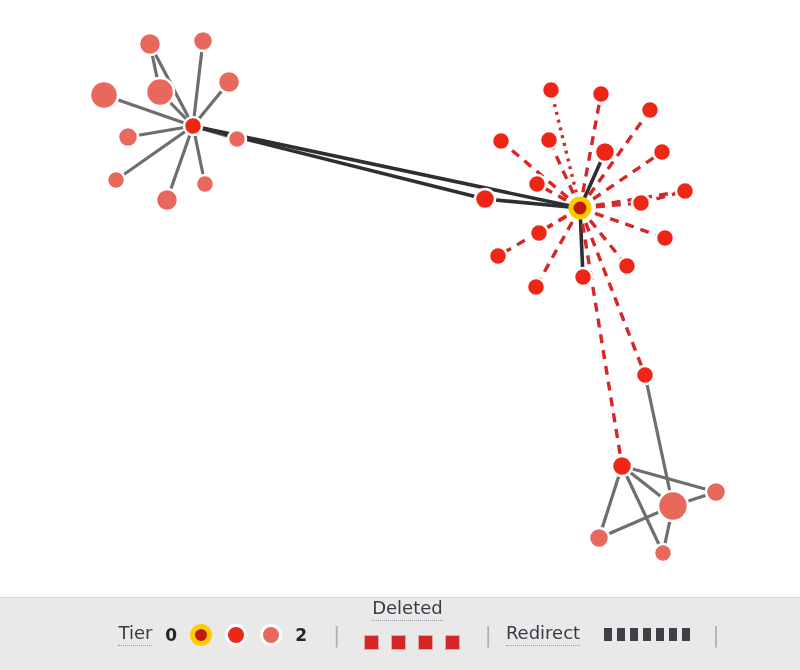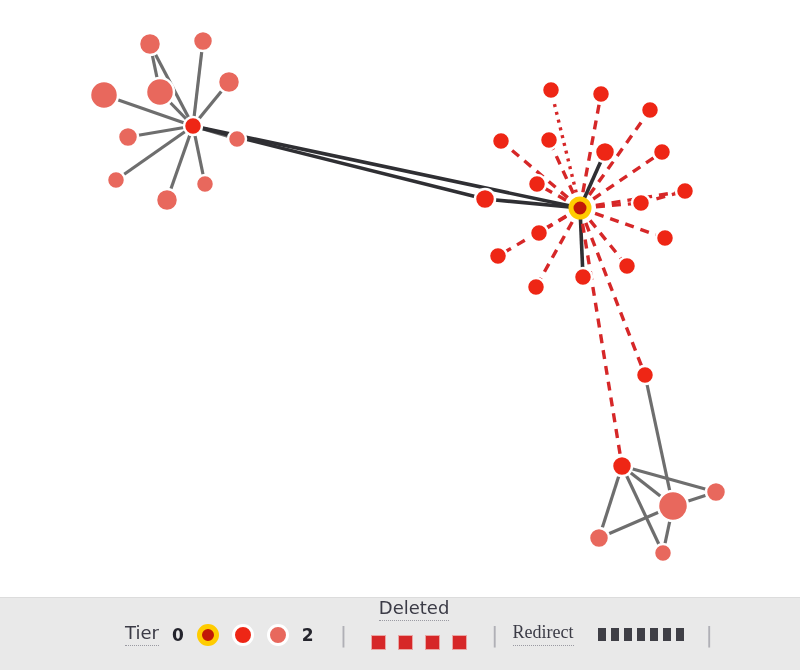--- a/index.html
+++ b/index.html
@@ -163,21 +163,21 @@
     <span id="deleted-dashes" style="display:flex;gap:12px;margin-left:10px;">
         <span class="dash-swatch" style="background: rgb(214, 39, 40); border: 1px solid rgb(233, 166, 164);"></span>
         <span class="dash-swatch" style="background: rgb(214, 39, 40); border: 1px solid rgb(233, 166, 164);"></span>
         <span class="dash-swatch" style="background: rgb(214, 39, 40); border: 1px solid rgb(233, 166, 164);"></span>
         <span class="dash-swatch" style="background: rgb(214, 39, 40); border: 1px solid rgb(233, 166, 164);"></span>
       </span>
   </div>
 
   <span class="sep" style="margin-left:24px;">|</span>
 
-  <div class="legend-group" style="margin-left:14px;gap:14px;font-family:Liberation Serif, serif;">
+  <div class="legend-group" style="margin-left:14px;gap:14px;">
     <span class="legend-title">Redirect</span>
     <span id="redirect-dots" style="display:flex;gap:5px;margin-left:10px;">
         <span class="dot-swatch" style="background: rgb(63, 63, 70);"></span>
         <span class="dot-swatch" style="background: rgb(63, 63, 70);"></span>
         <span class="dot-swatch" style="background: rgb(63, 63, 70);"></span>
         <span class="dot-swatch" style="background: rgb(63, 63, 70);"></span>
         <span class="dot-swatch" style="background: rgb(63, 63, 70);"></span>
         <span class="dot-swatch" style="background: rgb(63, 63, 70);"></span>
         <span class="dot-swatch" style="background: rgb(63, 63, 70);"></span>
       </span>

